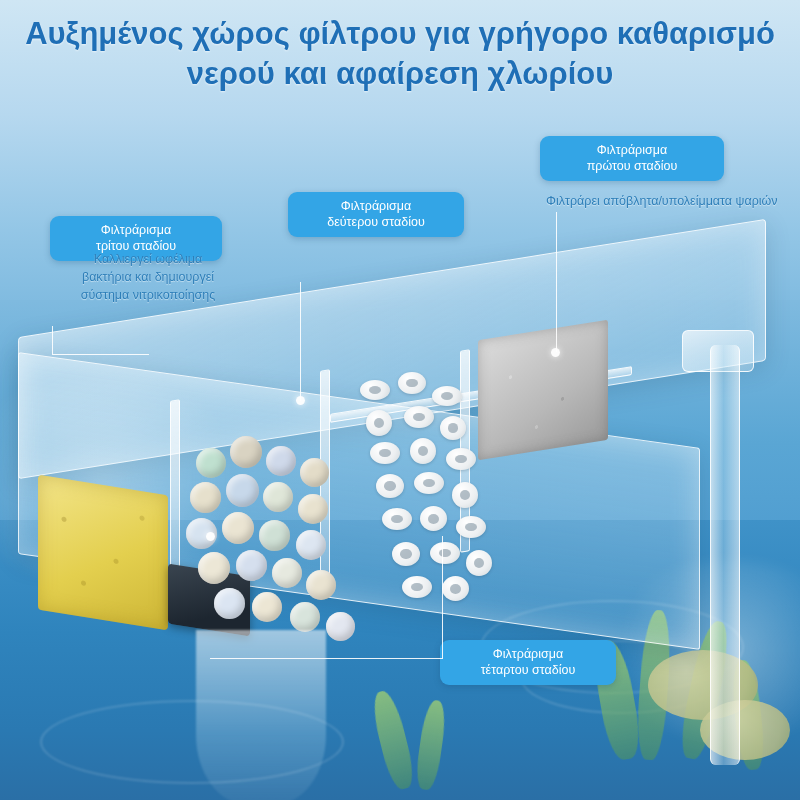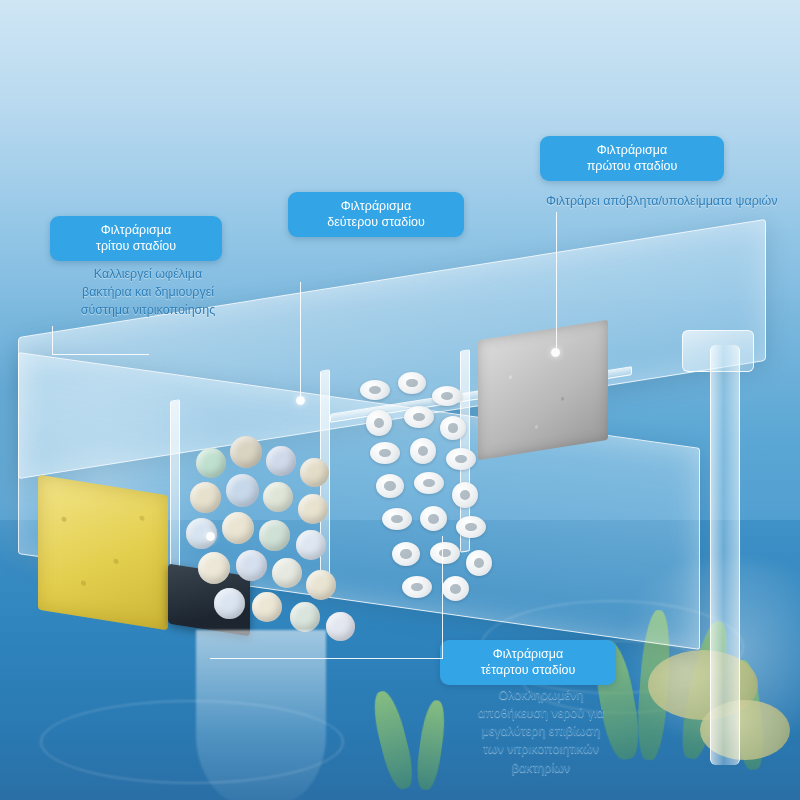--- a/index.html
+++ b/index.html
@@ -277,42 +277,41 @@
     <div class="ring" style="left:430px;top:292px;width:30px;height:22px;"></div>
     <div class="ring" style="left:466px;top:300px;width:26px;height:26px;"></div>
     <div class="ring" style="left:402px;top:326px;width:30px;height:22px;"></div>
     <div class="ring" style="left:442px;top:326px;width:27px;height:25px;"></div>
 
     <div class="pipe-head"></div>
     <div class="pipe"></div>
     <div class="waterfall"></div>
   </div>
 
+  <div class="headline">Αυξημένος χώρος
+φίλτρου για γρήγορο
+καθαρισμό νερού και
+αφαίρεση χλωρίου</div>
 
   <div class="pill" style="left:540px; top:136px; width:160px;">Φιλτράρισμα
 πρώτου σταδίου</div>
   <div class="desc" style="left:546px; top:192px; width:260px;">Φιλτράρει απόβλητα/υπολείμματα ψαριών</div>
   <div class="vline" style="left:556px; top:212px; height:140px;"></div>
   <div class="dot" style="left:551px; top:348px;"></div>
 
   <div class="pill" style="left:288px; top:192px; width:152px;">Φιλτράρισμα
 δεύτερου σταδίου</div>
   <div class="leader" style="left:300px; top:282px; width:0px; height:118px;"></div>
   <div class="dot" style="left:296px; top:396px;"></div>
 
   <div class="pill" style="left:50px; top:216px; width:148px;">Φιλτράρισμα
 τρίτου σταδίου</div>
-  <div class="desc center" style="left:42px; top:265px; width:212px;">Καλλιεργεί ωφέλιμα
+  <div class="desc center" style="left:42px; top:250px; width:212px;">Καλλιεργεί ωφέλιμα
 βακτήρια και δημιουργεί
 σύστημα νιτρικοποίησης</div>
   <div class="leader" style="left:52px; top:326px; width:96px; height:28px;"></div>
 
   <div class="pill" style="left:440px; top:640px; width:152px;">Φιλτράρισμα
 τέταρτου σταδίου</div>
-  <div class="desc center" style="left:448px; top:686px; width:186px;">Ολοκληρωμένη
-αποθήκευση νερού για
-μεγαλύτερη επιβίωση
-των νιτρικοποιητικών
-βακτηρίων</div>
   <div class="leader r" style="left:210px; top:536px; width:232px; height:122px;"></div>
   <div class="dot" style="left:206px; top:532px;"></div>
 
 </div>
 
 </body></html>

